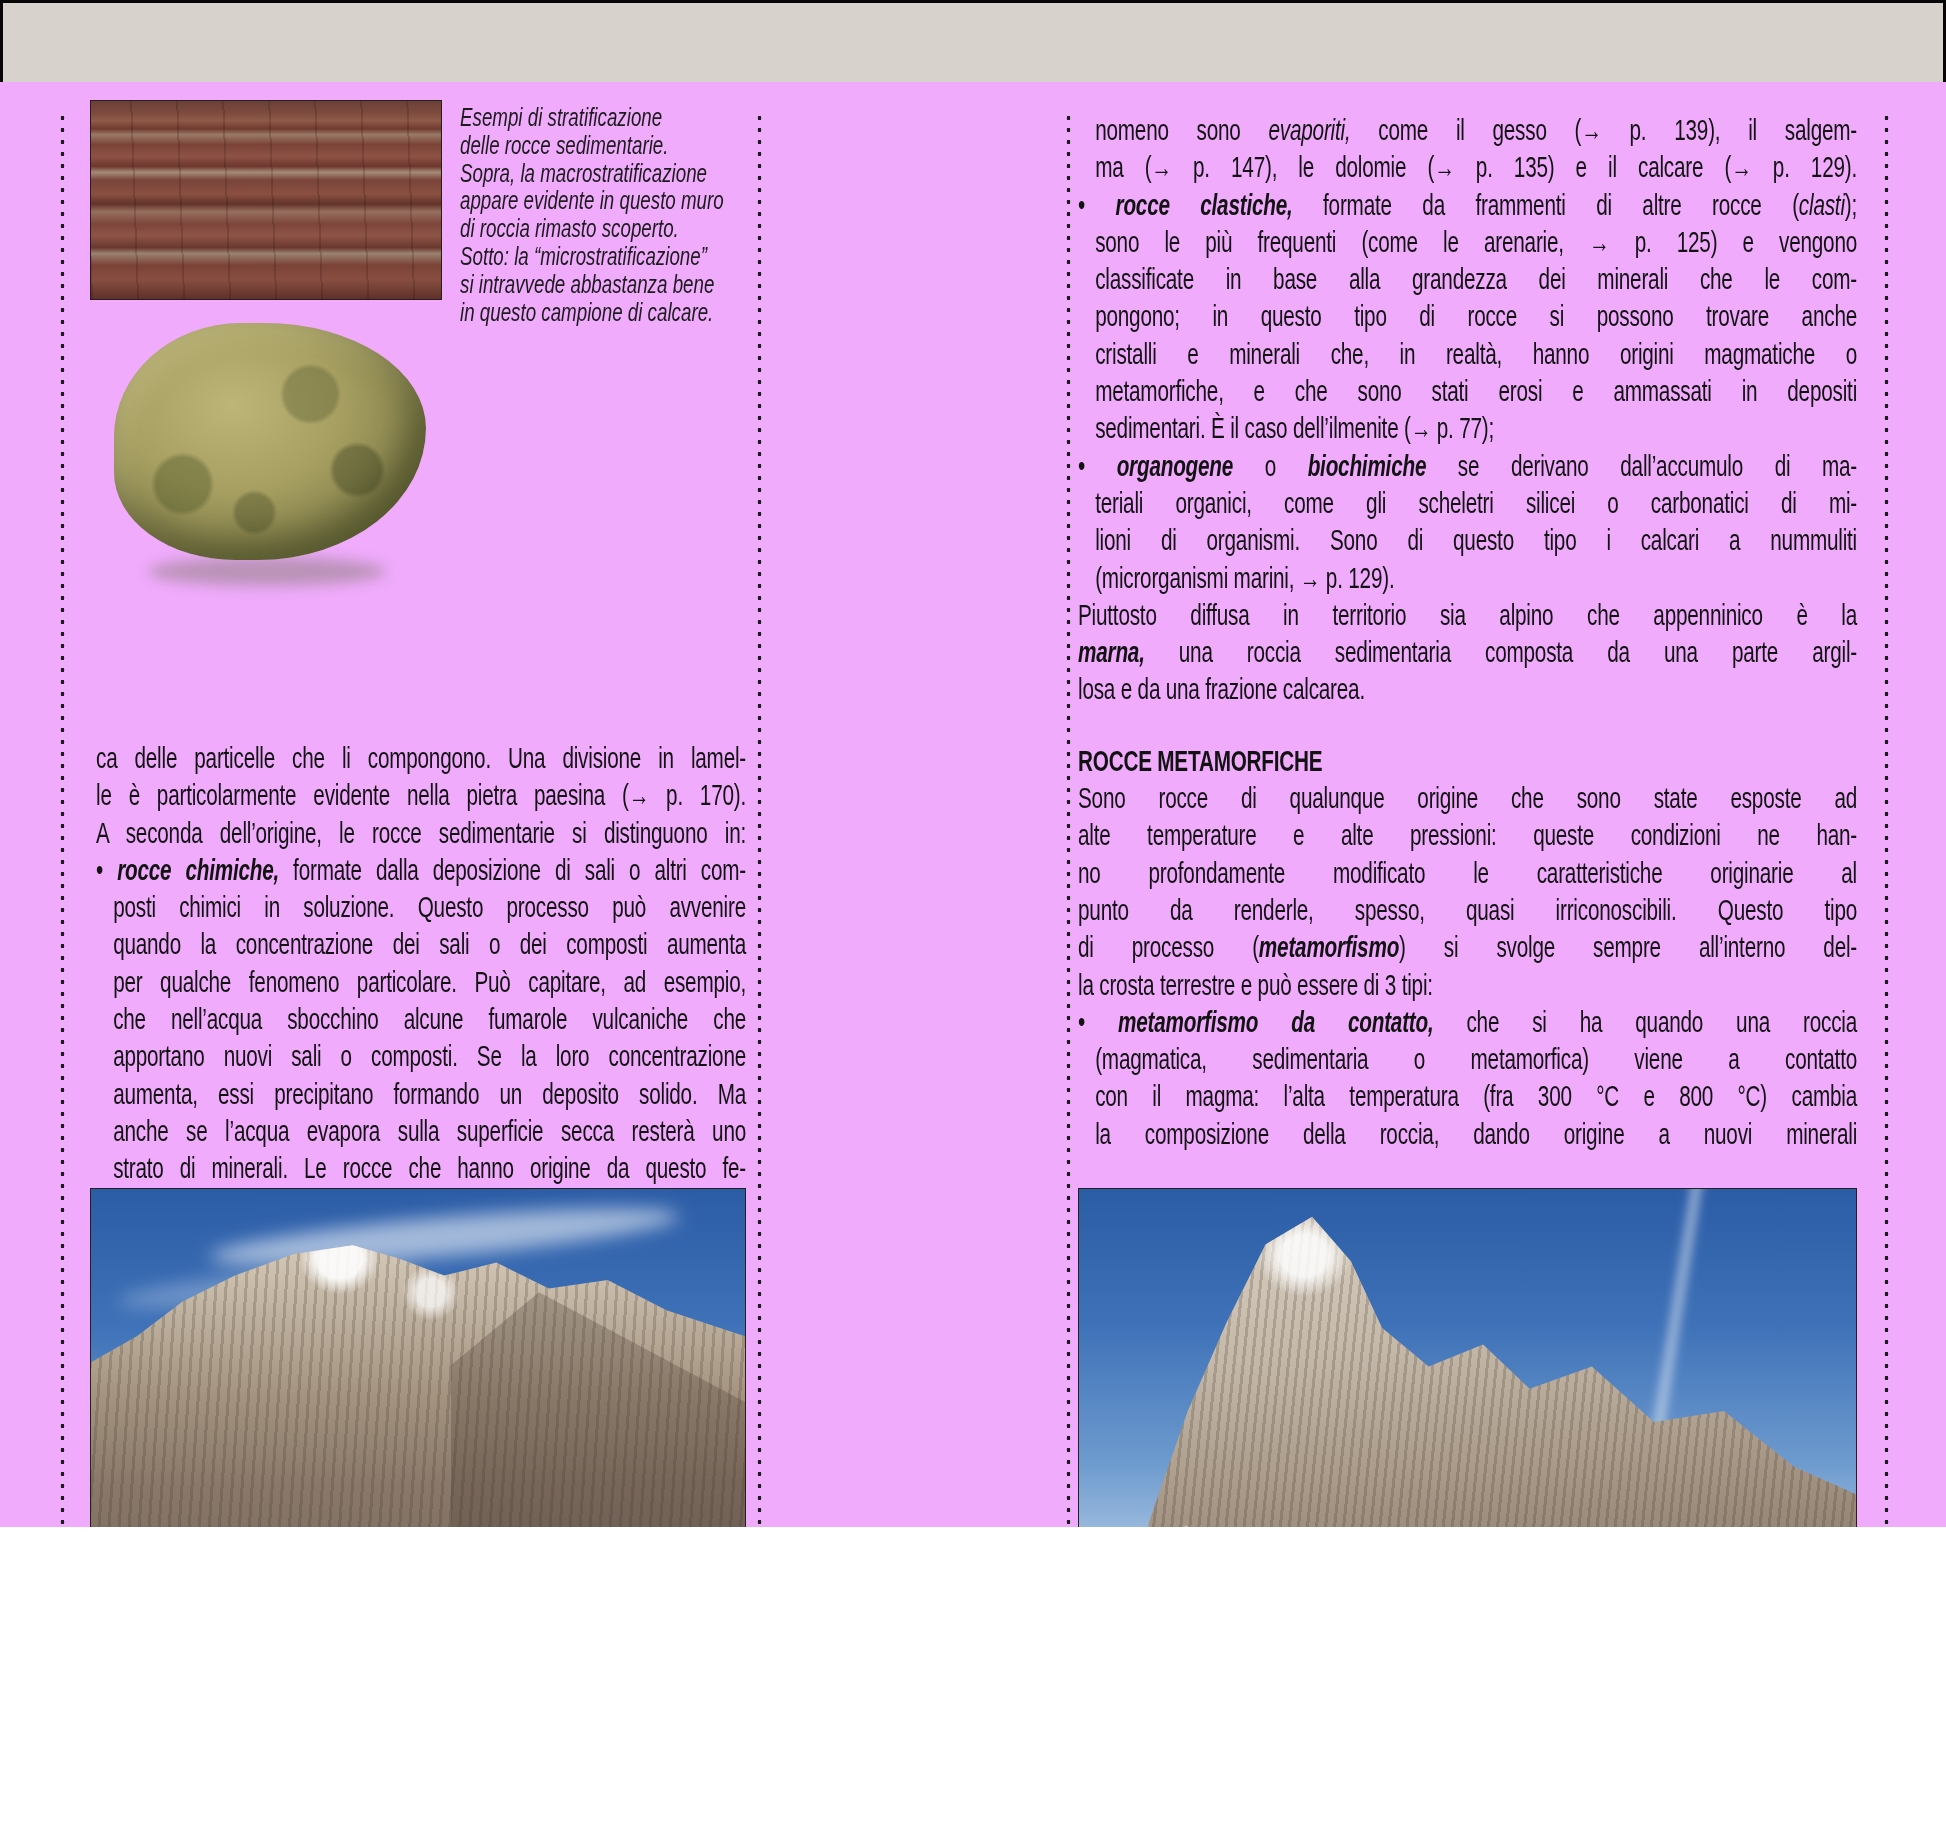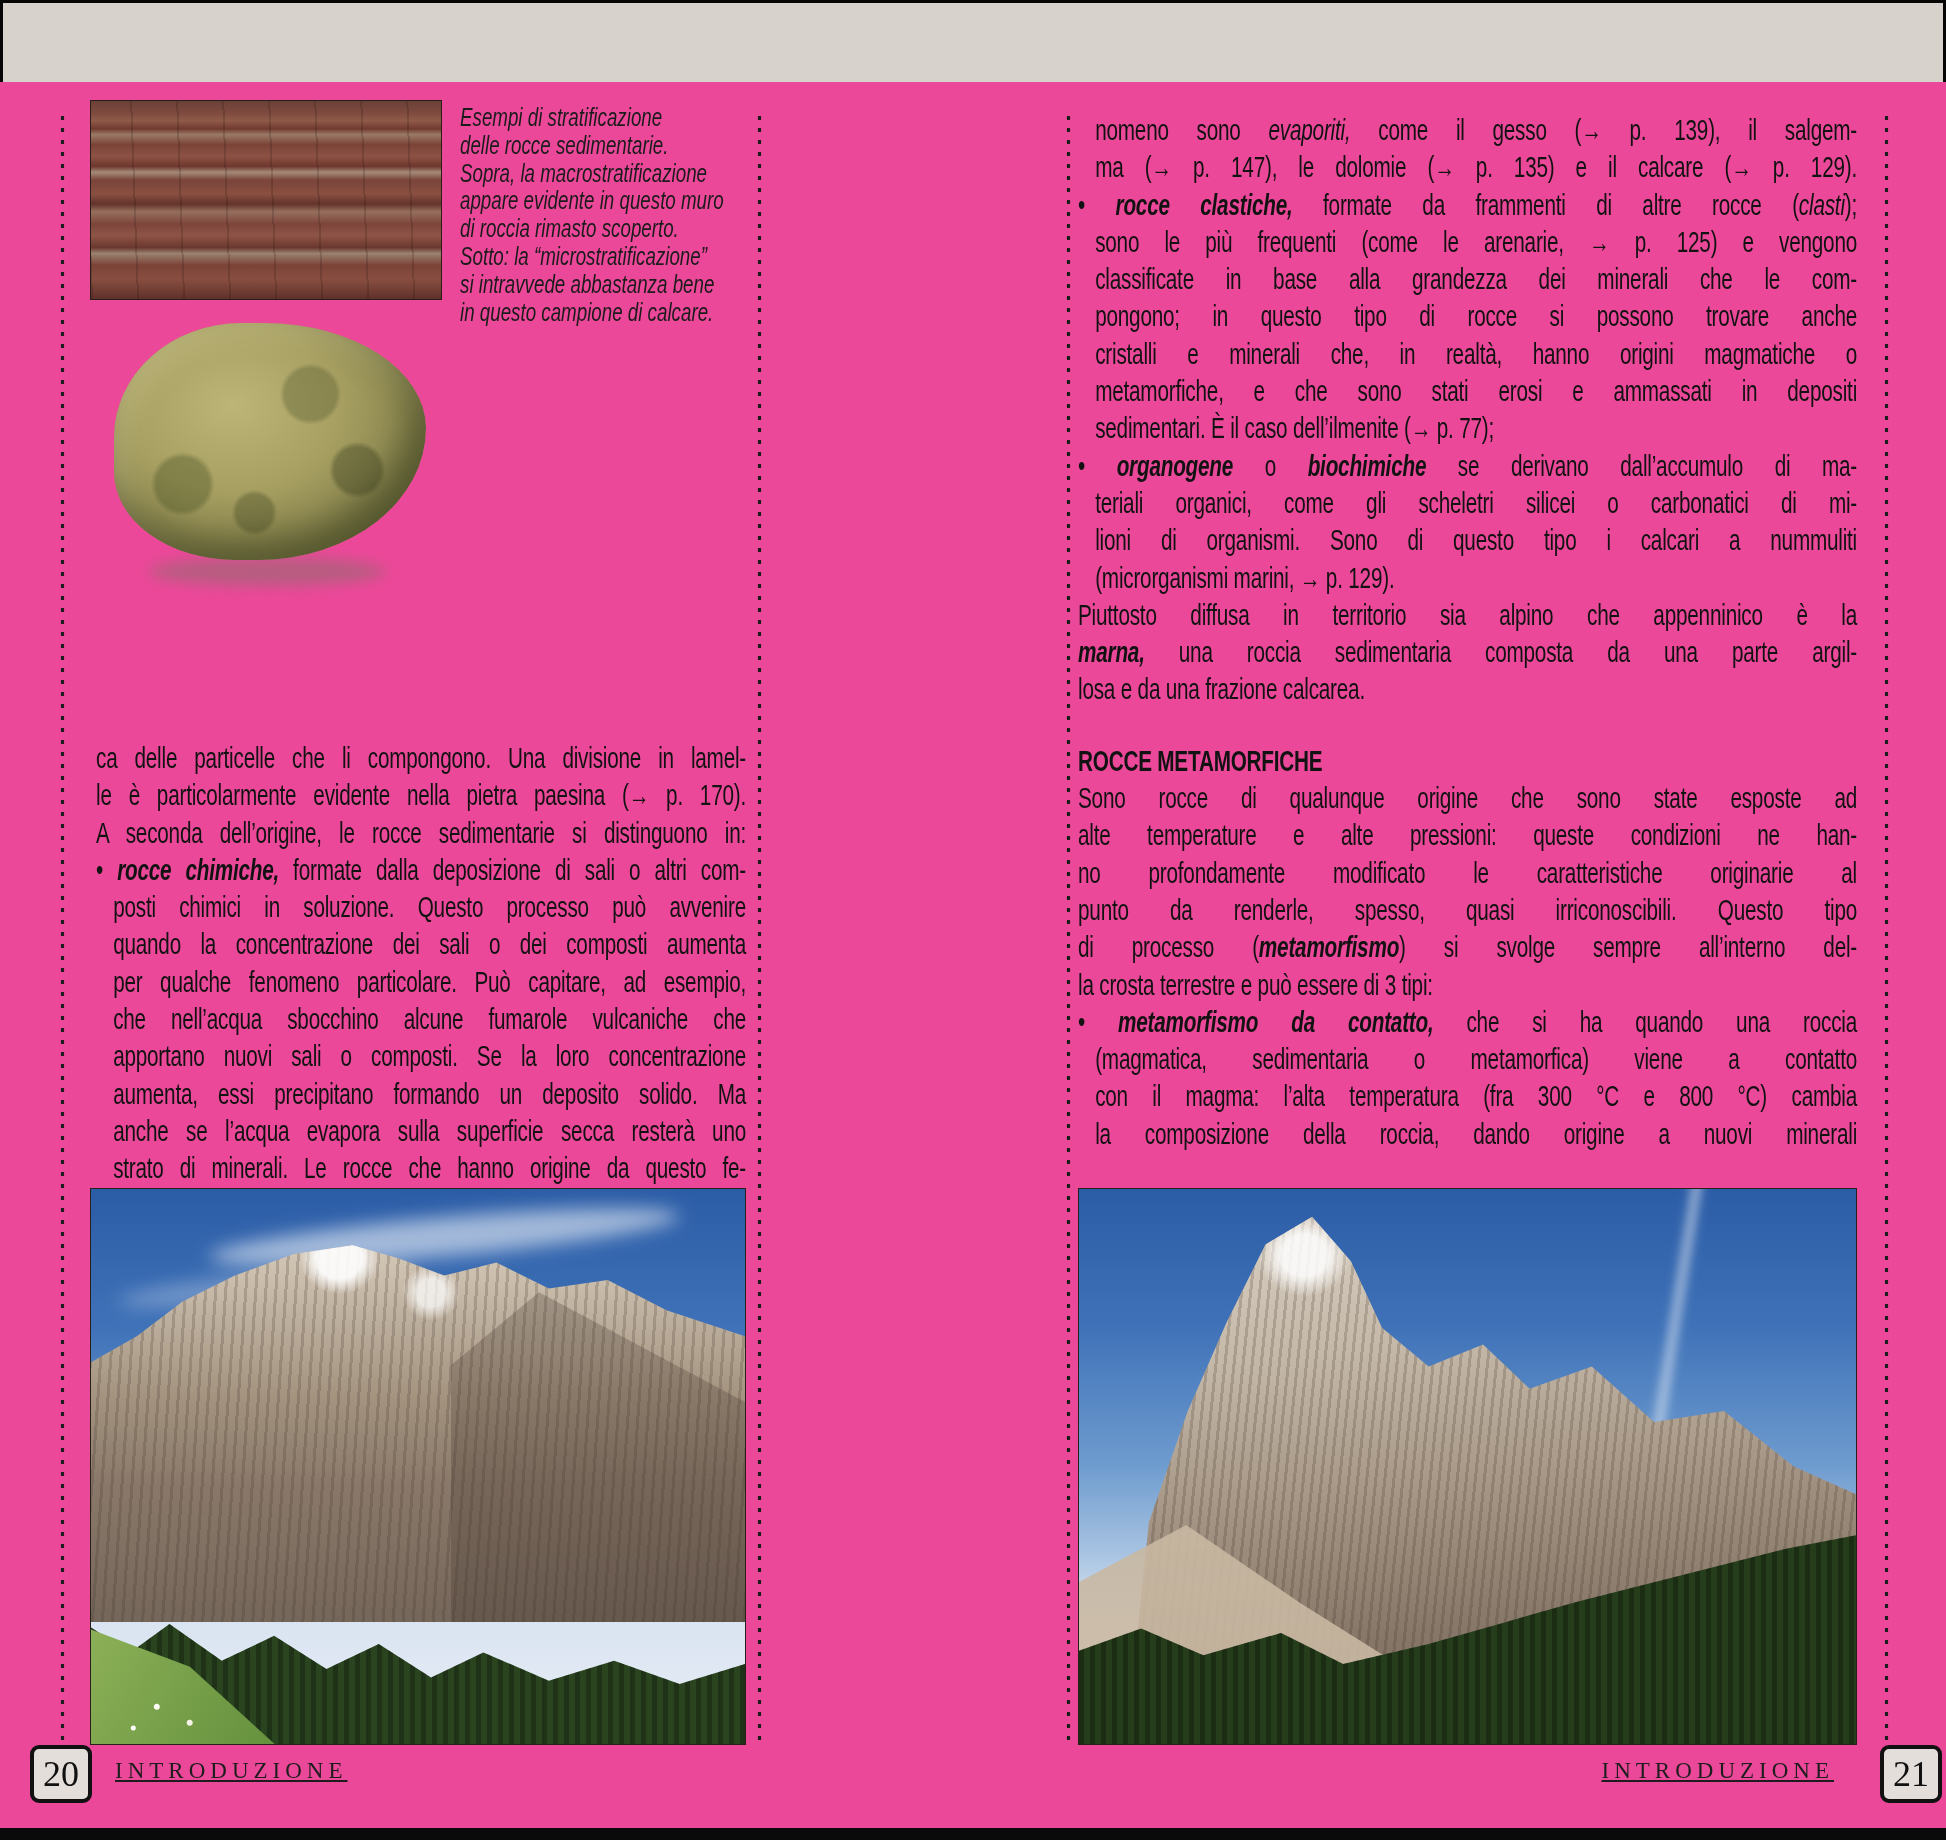--- a/index.html
+++ b/index.html
@@ -1,16 +1,16 @@
 <!DOCTYPE html>
 <html><head>
 <meta charset="utf-8">
 <style>
   html,body{margin:0;padding:0;background:#ffffff;}
-  .sheet{position:relative;width:1946px;height:1840px;background:#ec4899;overflow:hidden;
+  .sheet{position:relative;width:1946px;height:1527px;background:#f0abfc;overflow:hidden;
          font-family:"Liberation Sans","DejaVu Sans",sans-serif;color:#121212;}
 
   
   .topbar{position:absolute;left:0;top:0;width:1946px;height:82px;background:#d8d2cd;}
   .topline{position:absolute;left:0;top:0;width:1946px;height:3px;background:#060606;}
   .edge{position:absolute;top:0;width:3px;height:82px;background:#060606;}
   .edge.l{left:0;} .edge.r{left:1943px;}
   .bottombar{position:absolute;left:0;top:1828px;width:1946px;height:12px;background:#0a0a0a;}
 
   

